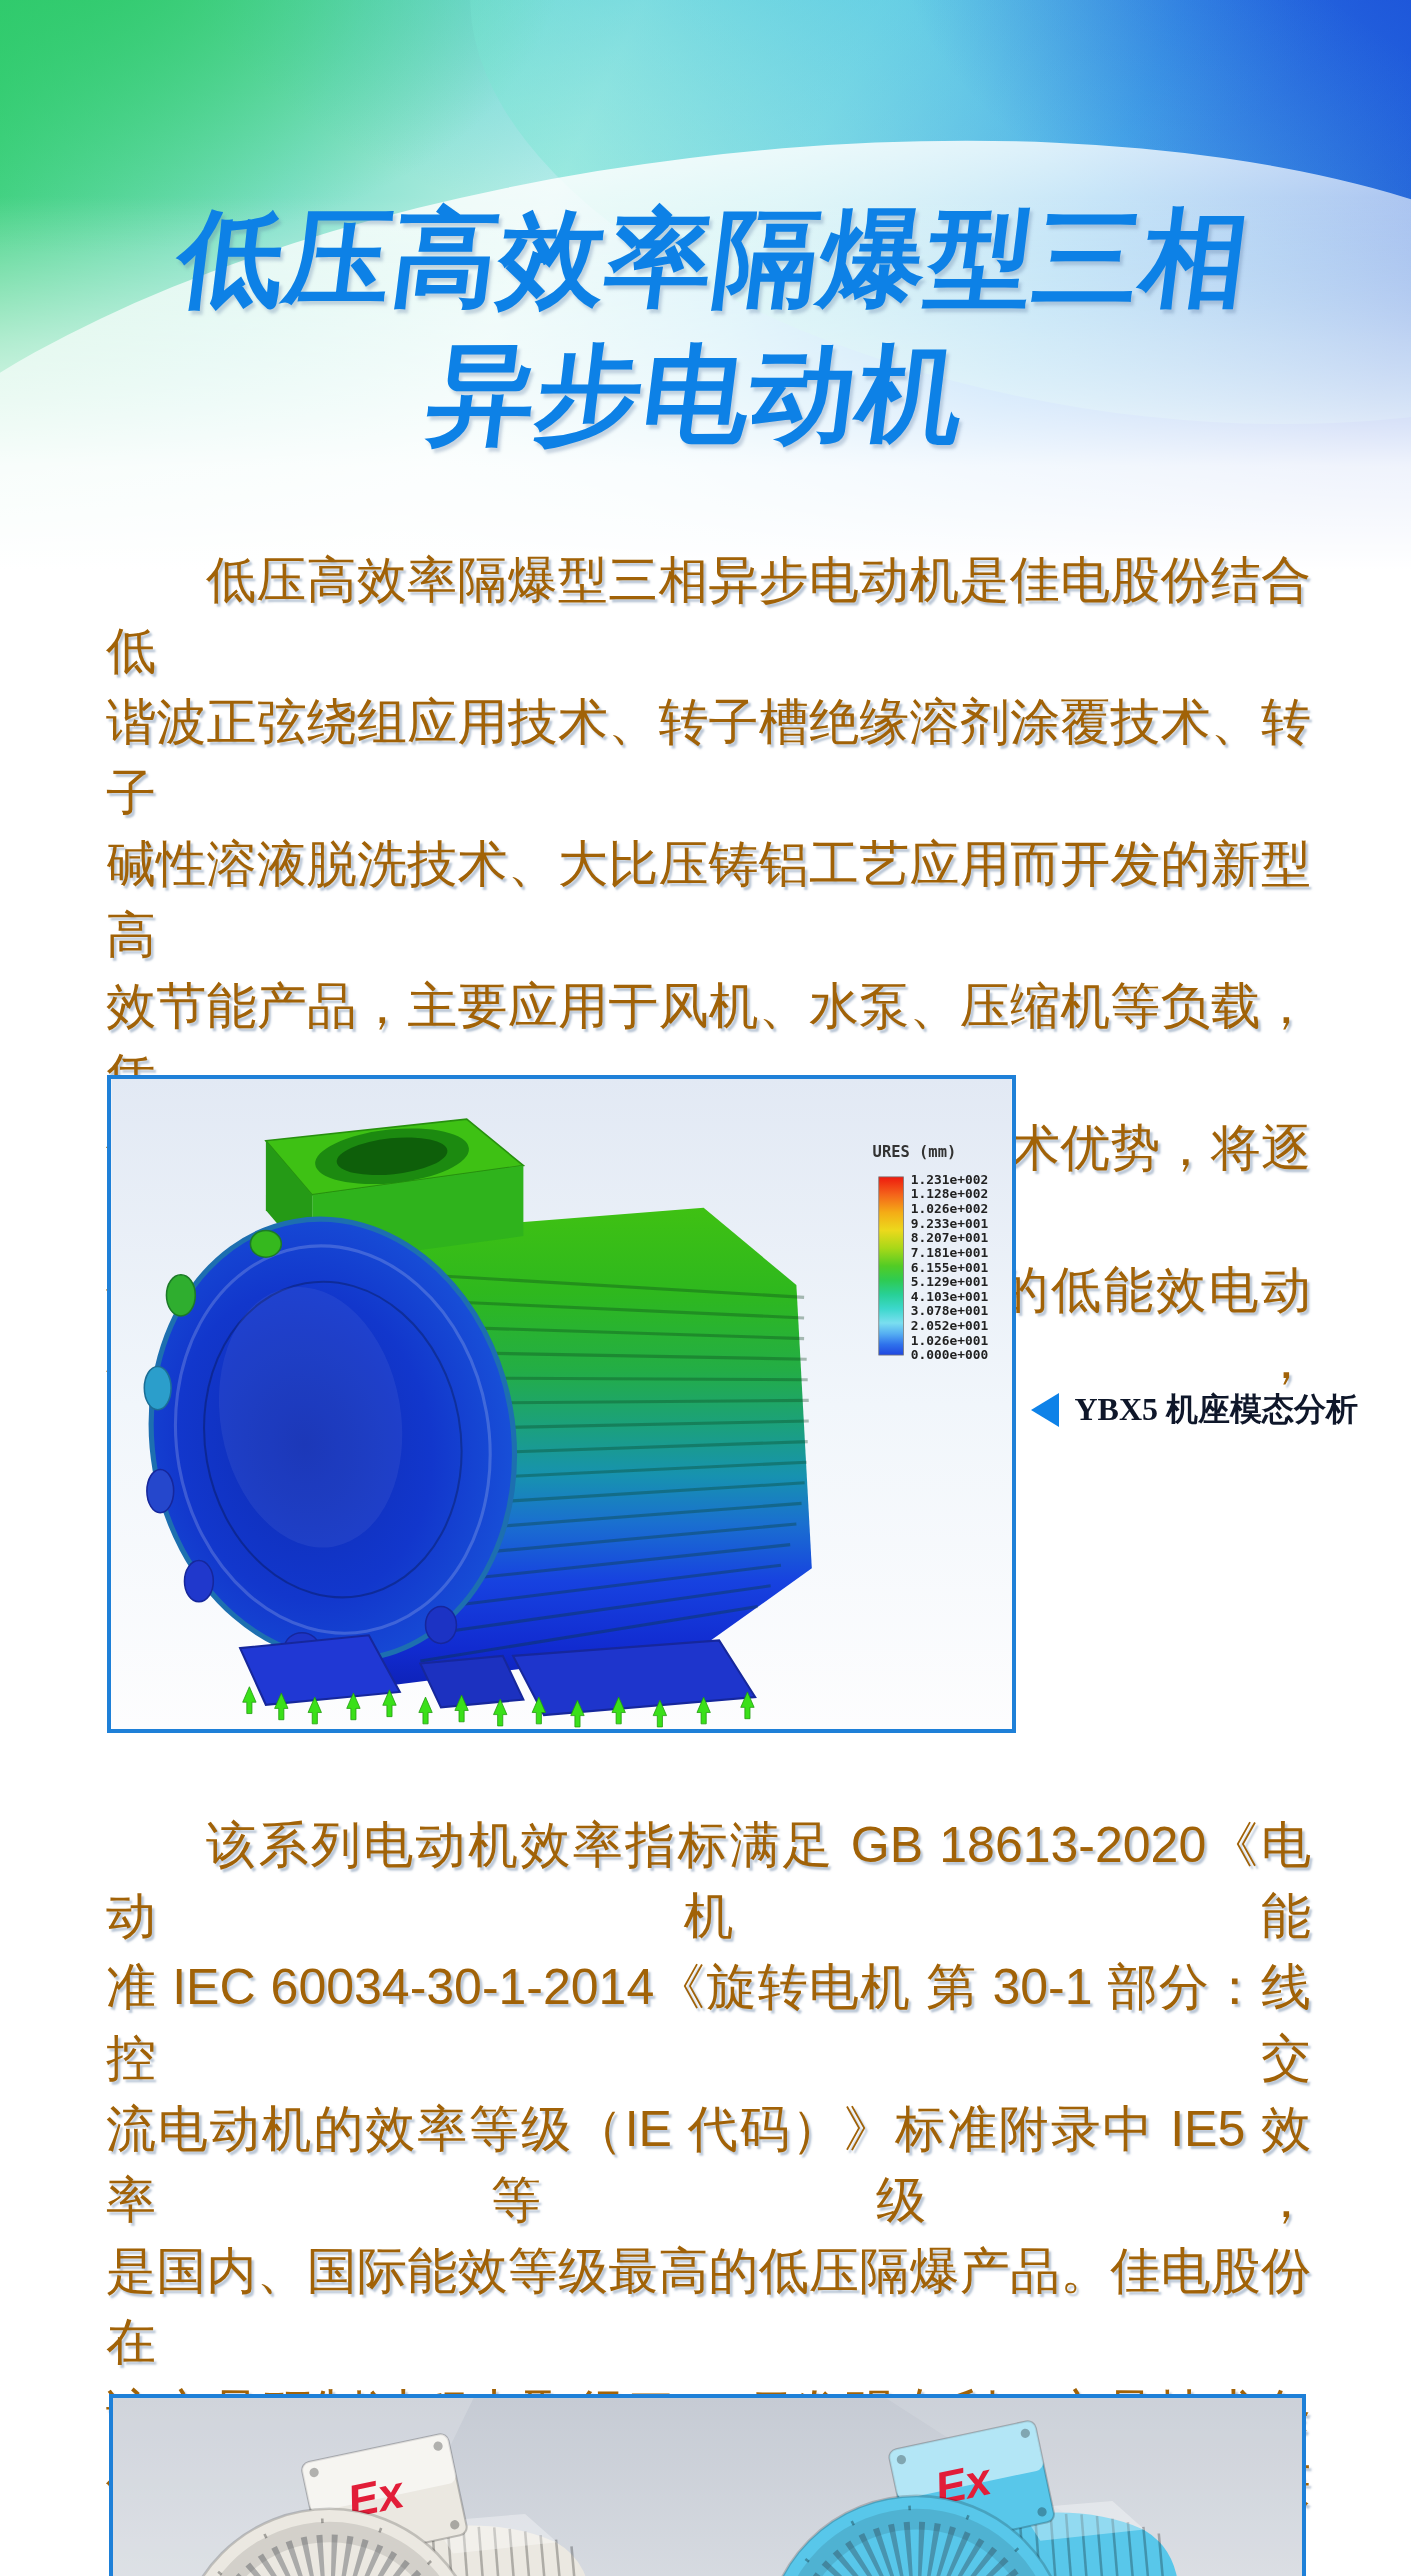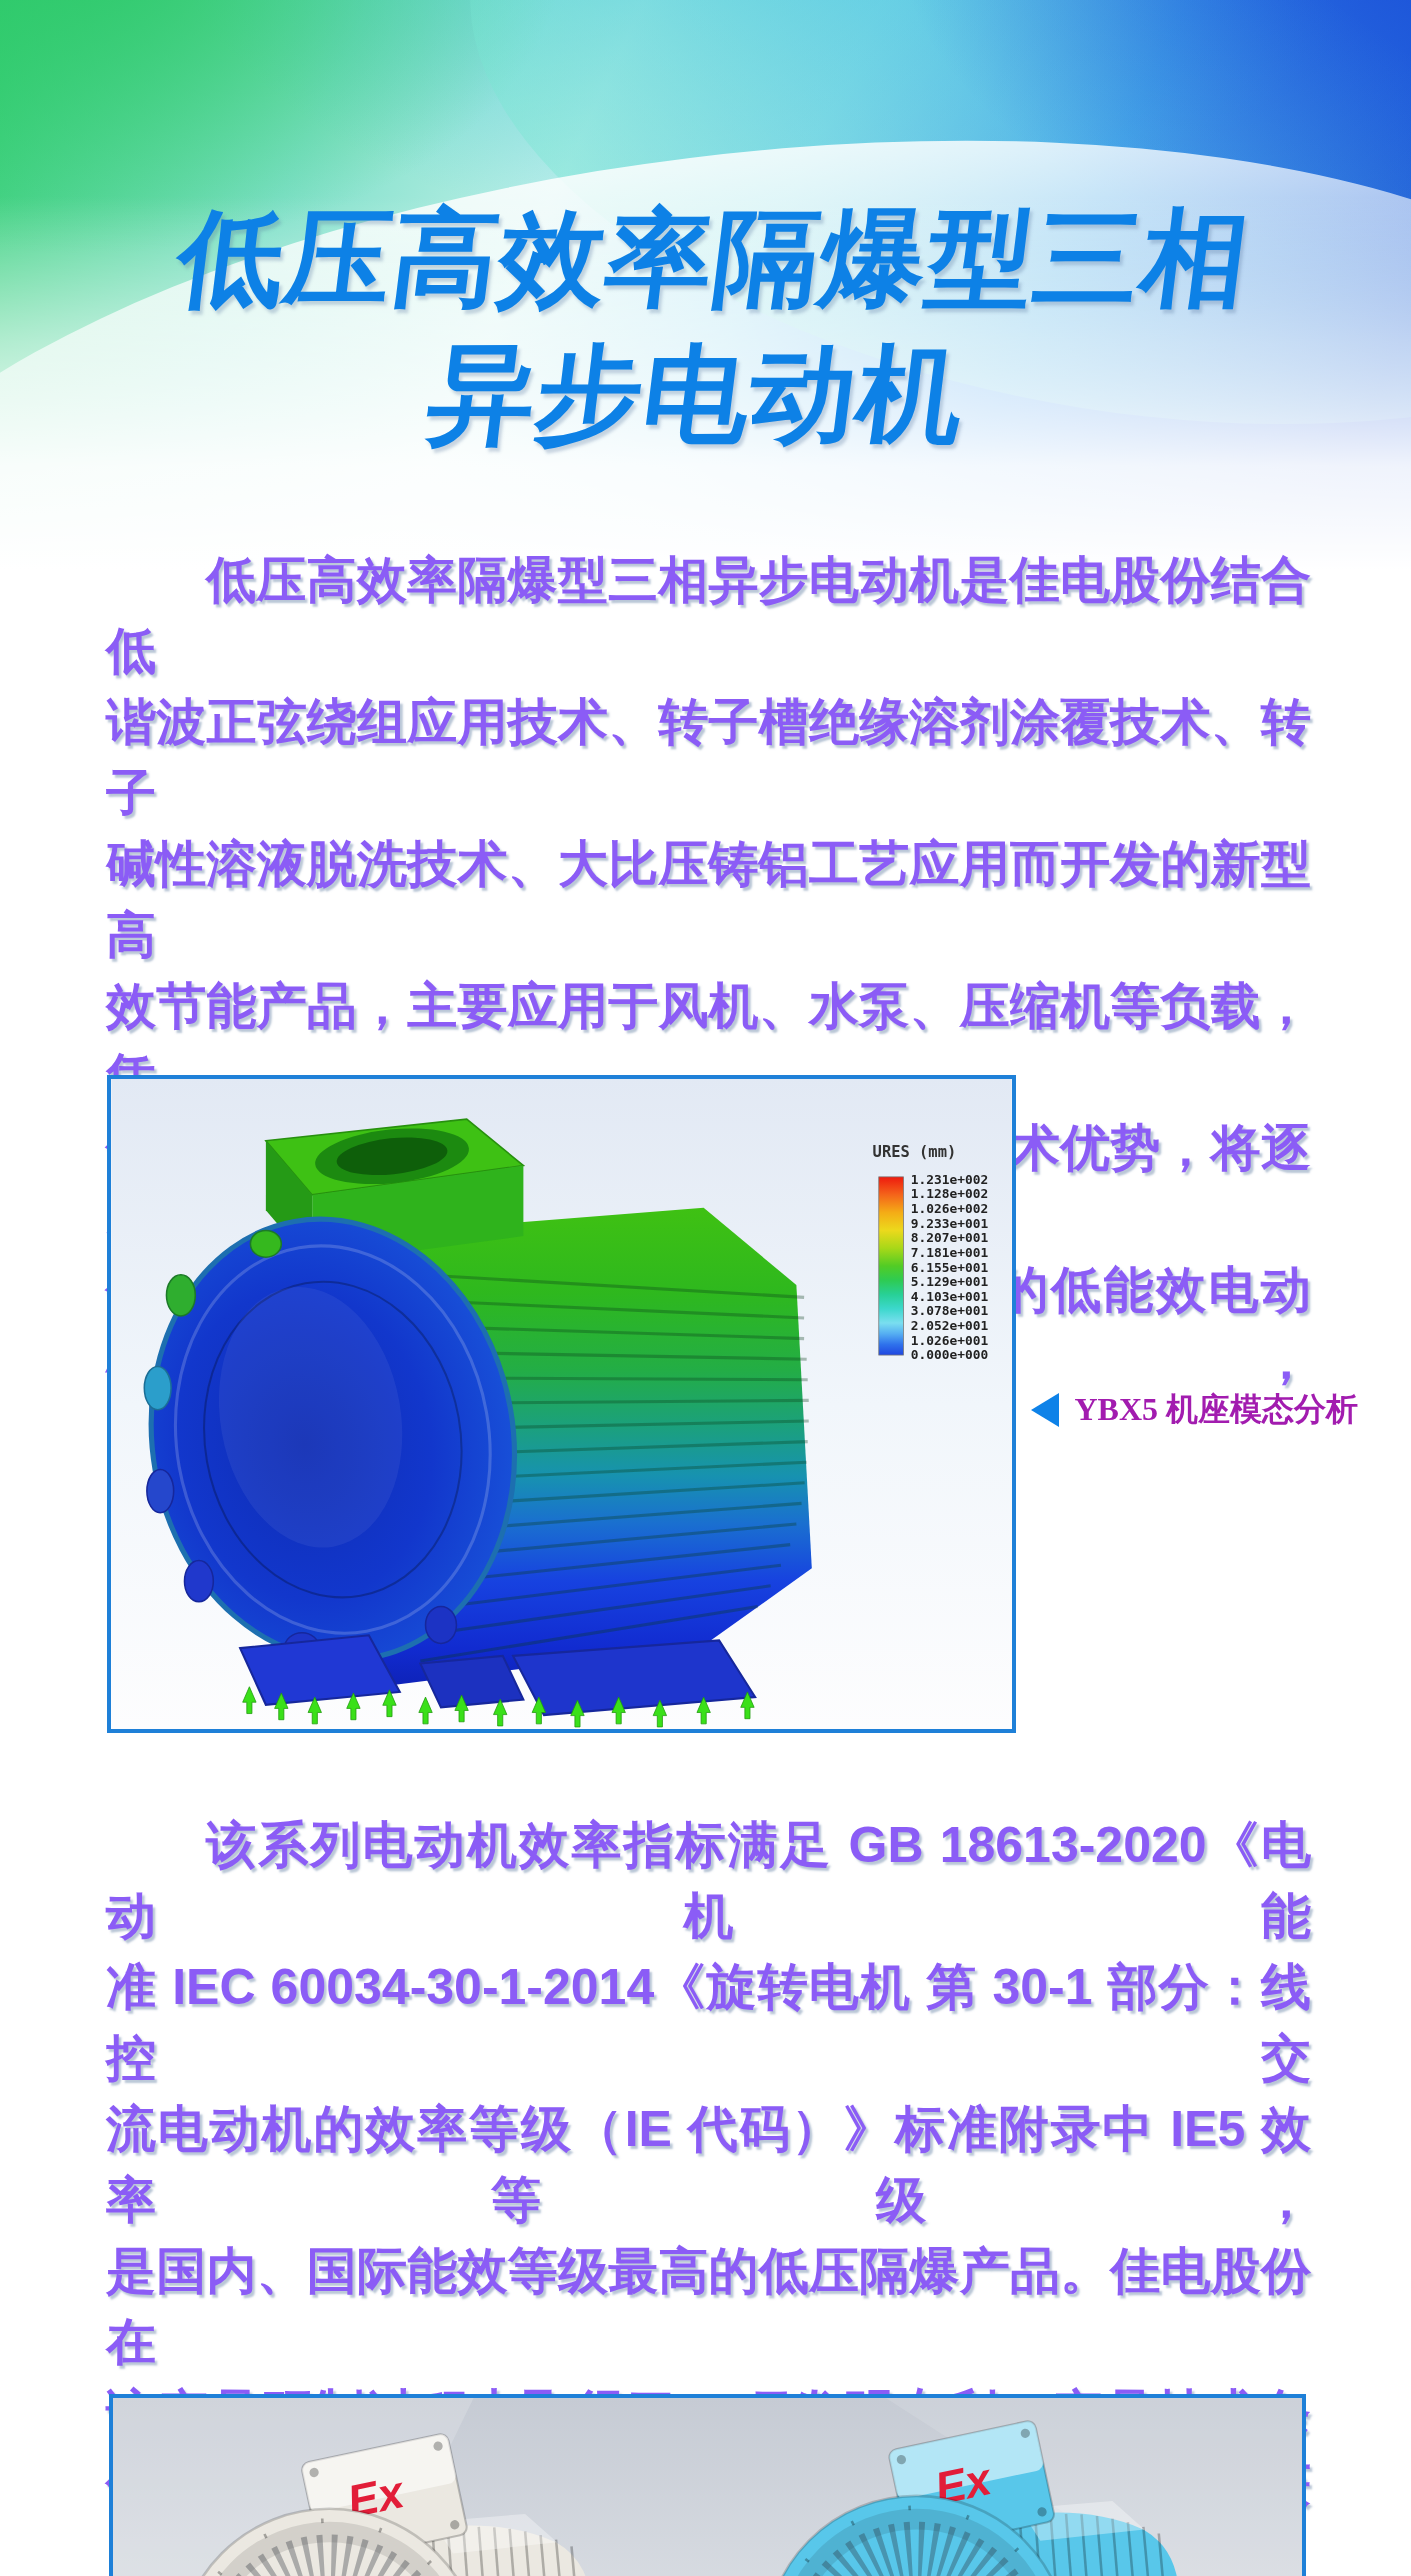--- a/index.html
+++ b/index.html
@@ -30,36 +30,36 @@
   
   .title{
     position:absolute;left:0;top:190px;width:1411px;z-index:2;
     text-align:center;color:#0d81e6;font-weight:bold;
     font-size:106px;line-height:136px;letter-spacing:1px;
     transform:skewX(-7deg);
     text-shadow:3.1px 4.1px 3.1px rgba(90,120,160,.30);
   }
   
   .para{position:absolute;left:106px;width:1205px;z-index:2;
-    color:#8b5cf6;font-weight:bold;font-size:50px;line-height:71px;
+    color:#a16207;font-weight:normal;font-size:50px;line-height:71px;
     text-shadow:2.6px 3.1px 2.1px rgba(128,152,180,.55);}
   .para .ln{text-align:justify;text-align-last:justify;}
   .para .ln.last{text-align:justify;text-align-last:left;}
   .para .ln.indent{text-indent:2em;}
   .para1{top:545px;}
   .para2{top:1810px;}
   
   .figure{position:absolute;border:4.6px solid #1e80d8;z-index:2;background:#fff;}
   .figure1{left:107px;top:1075px;width:901px;height:650px;font-weight:bold;}
   .figure2{left:109px;top:2394px;width:1189px;height:475px;}
   .figure svg{display:block;width:100%;height:100%;}
   
   .caption{position:absolute;z-index:3;display:flex;align-items:center;gap:15.5px;
     font-family:"Liberation Serif","DejaVu Serif",serif;
-    font-weight:600;font-size:32px;color:#a21caf;white-space:nowrap;}
+    font-weight:600;font-size:32px;color:#0f172a;white-space:nowrap;}
   .caption1{left:1031px;top:1388px;}
   .tri-left{width:0;height:0;border-top:17px solid transparent;border-bottom:17px solid transparent;border-right:28px solid #0e82e8;}
   .mono{font-family:"DejaVu Sans Mono","Liberation Mono",monospace;}
 </style>
 </head>
 <body>
 
 <div class="top-band">
   <div class="tb-base"></div>
   <div class="tb-swoosh2"></div>

